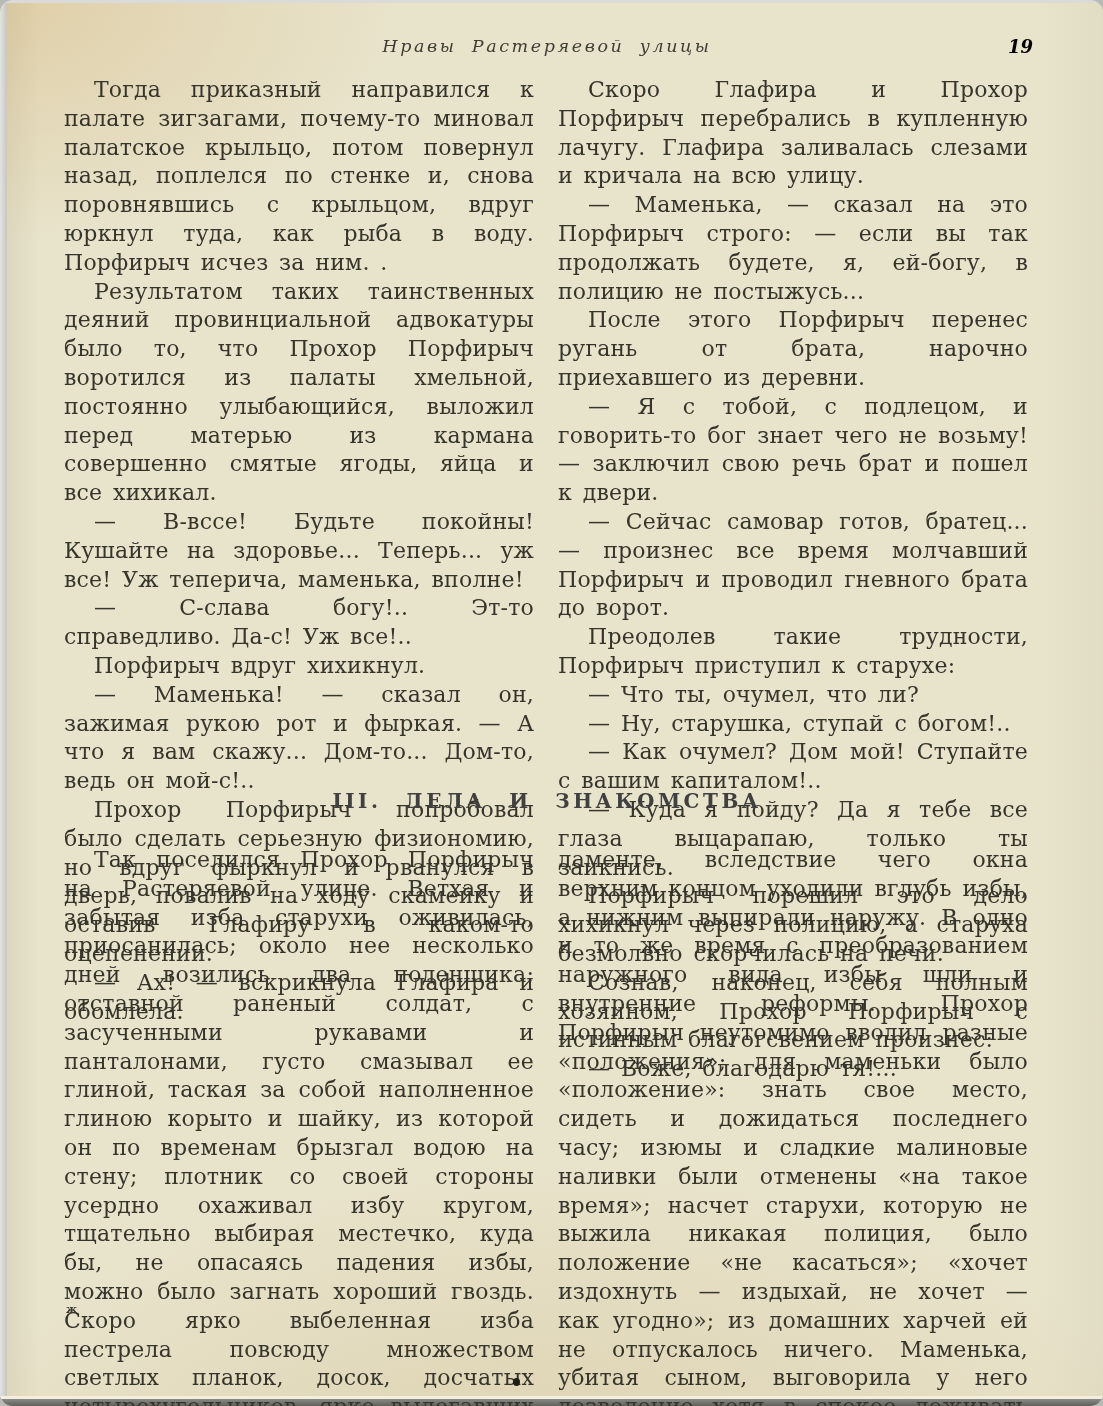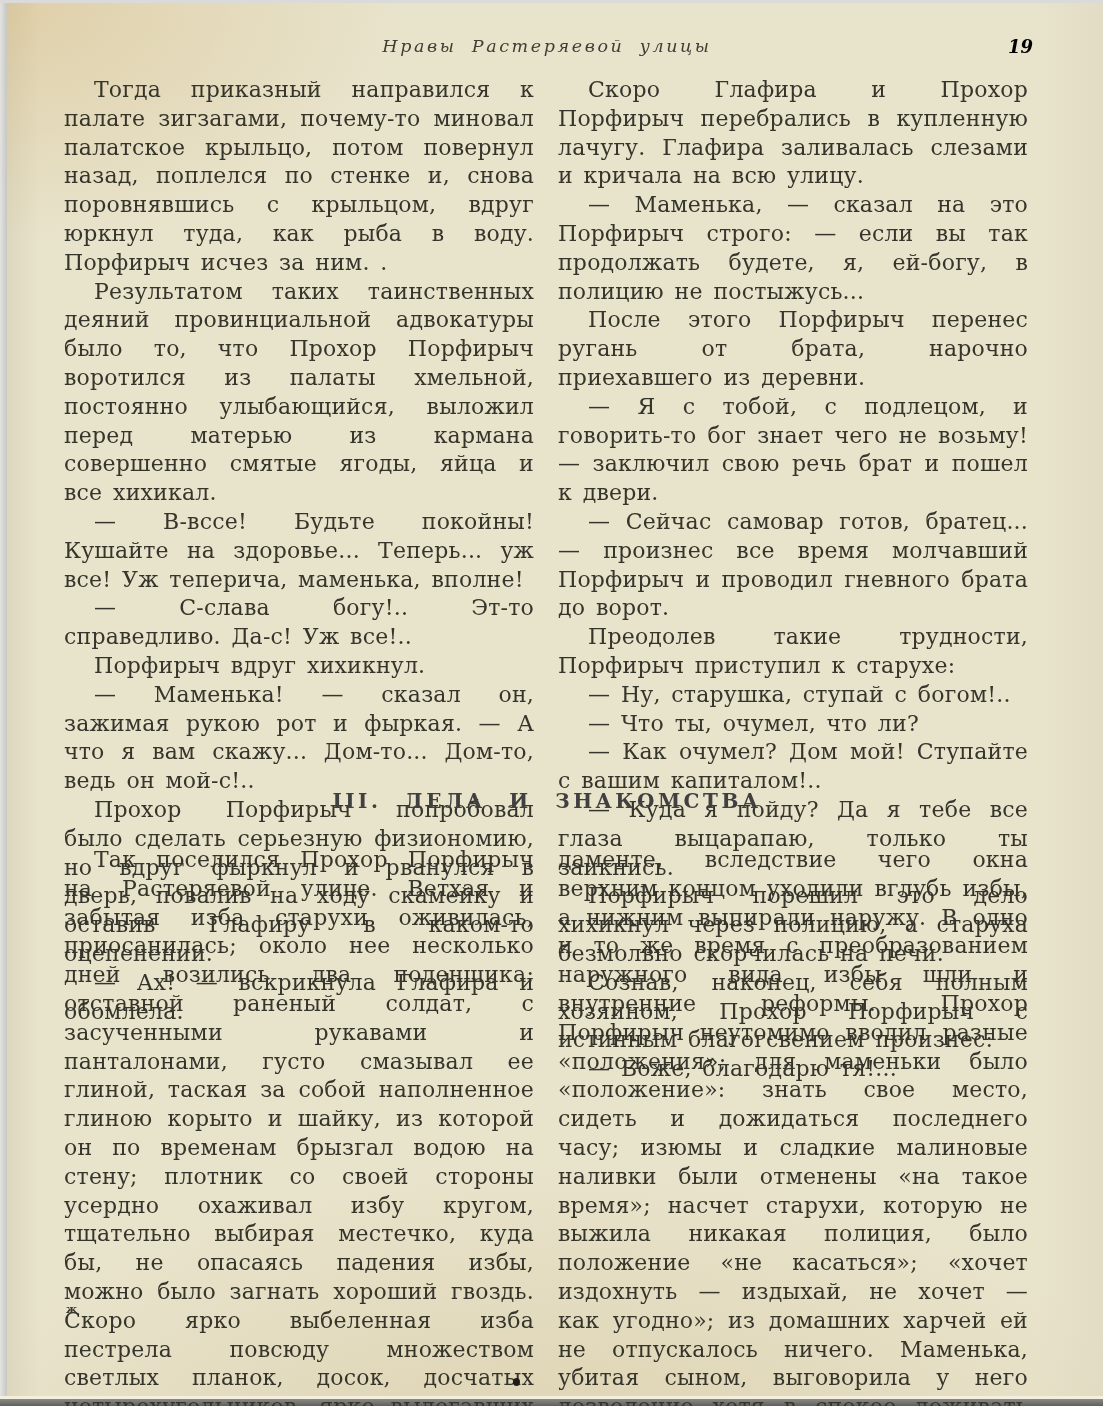--- a/index.html
+++ b/index.html
@@ -1,20 +1,21 @@
 <!DOCTYPE html>
 <html lang="ru"><head>
 <meta charset="utf-8">
 <style>
   html,body { margin:0; padding:0; background:#b9b9b6; }
   .scan {
     position:relative; width:1103px; height:1406px; overflow:hidden;
     background:#c9c9c6;
     font-family:"DejaVu Serif","Liberation Serif",serif;
     color:#36352c;
+    border-radius:13px;
   }
   .paper {
     position:absolute; left:7px; top:3px; right:0; bottom:7px;
     background:
       radial-gradient(ellipse 560px 340px at 0% 0%, rgba(205,165,95,0.32), rgba(205,165,95,0) 70%),
       radial-gradient(ellipse 900px 500px at 50% 108%, rgba(190,160,100,0.28), rgba(190,160,100,0) 70%),
       linear-gradient(to right, rgba(120,110,80,0.10), rgba(120,110,80,0) 3%, rgba(255,255,245,0) 94%, rgba(150,140,110,0.08)),
       #e8e3cb;
   }
   .edge-left   { position:absolute; left:0; top:0; width:7px; height:100%;
@@ -90,22 +91,22 @@
     <p>— Ах! — вскрикнула Глафира и обомлела.</p>
   </div>
 
   <div class="col" id="col-top-right">
     <p>Скоро Глафира и Прохор Порфирыч перебрались в купленную лачугу. Глафира заливалась слезами и кричала на всю улицу.</p>
     <p>— Маменька, — сказал на это Порфирыч строго: — если вы так продолжать будете, я, ей-богу, в полицию не постыжусь...</p>
     <p>После этого Порфирыч перенес ругань от брата, нарочно приехавшего из деревни.</p>
     <p>— Я с тобой, с подлецом, и говорить-то бог знает чего не возьму! — заключил свою речь брат и пошел к двери.</p>
     <p>— Сейчас самовар готов, братец... — произнес все время молчавший Порфирыч и проводил гневного брата до ворот.</p>
     <p>Преодолев такие трудности, Порфирыч приступил к старухе:</p>
+    <p>— Что ты, очумел, что ли?</p>
     <p>— Ну, старушка, ступай с богом!..</p>
-    <p>— Что ты, очумел, что ли?</p>
     <p>— Как очумел? Дом мой! Ступайте с вашим капиталом!..</p>
     <p>— Куда я пойду? Да я тебе все глаза выцарапаю, только ты заикнись.</p>
     <p>Порфирыч порешил это дело хихикнул через полицию, а старуха безмолвно скорчилась на печи.</p>
     <p>Сознав, наконец, себя полным хозяином, Прохор Порфирыч с истинным благогсвением произнес:</p>
     <p>— Боже, благодарю тя!...</p>
   </div>
 
   <div class="section-heading">III. ДЕЛА И ЗНАКОМСТВА</div>
 
   <div class="col" id="col-bot-left">

